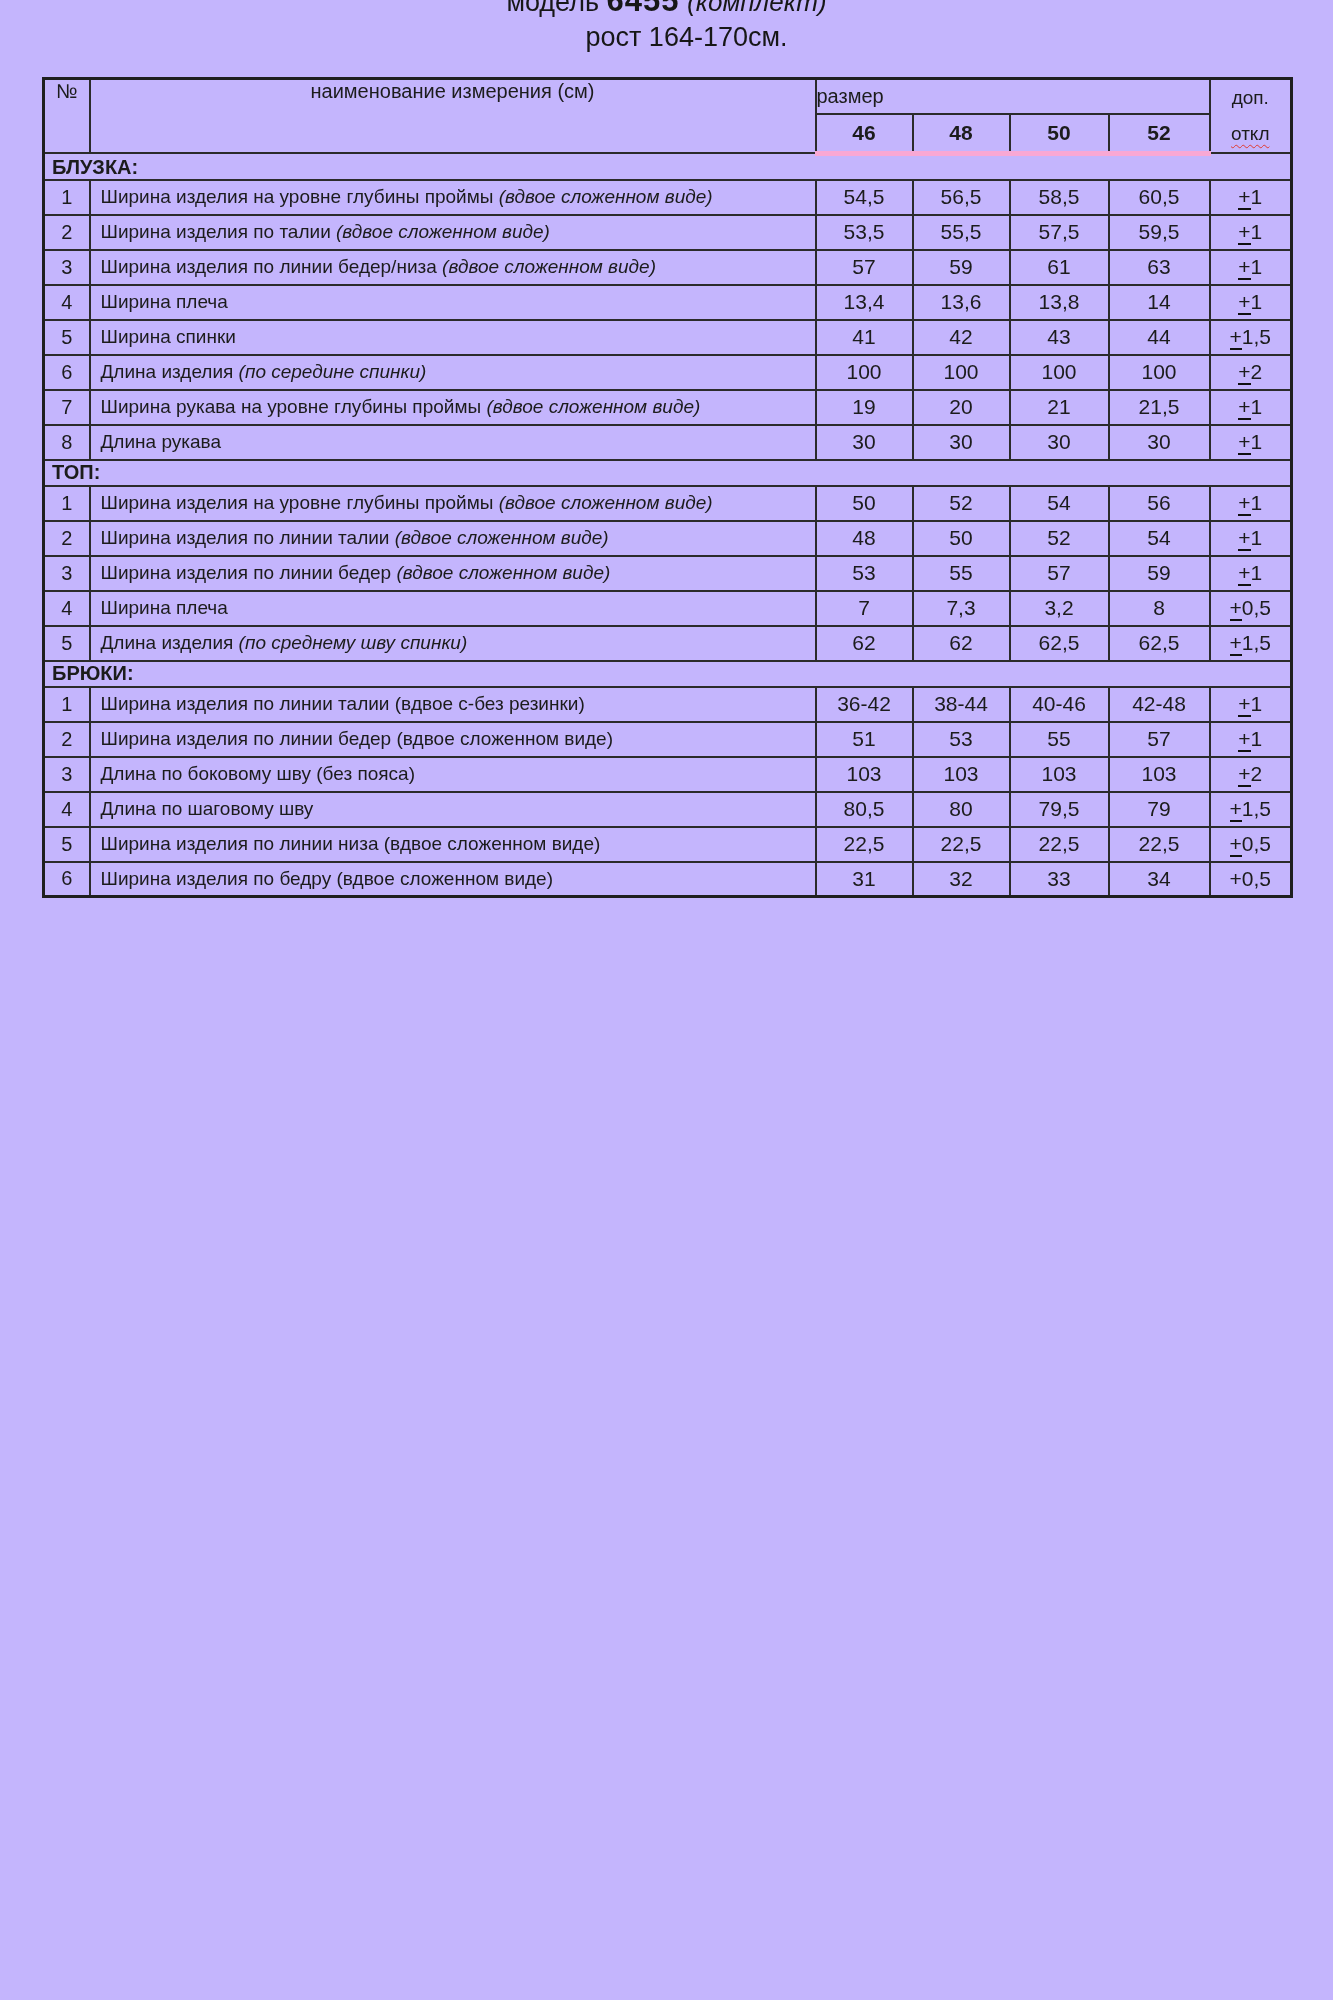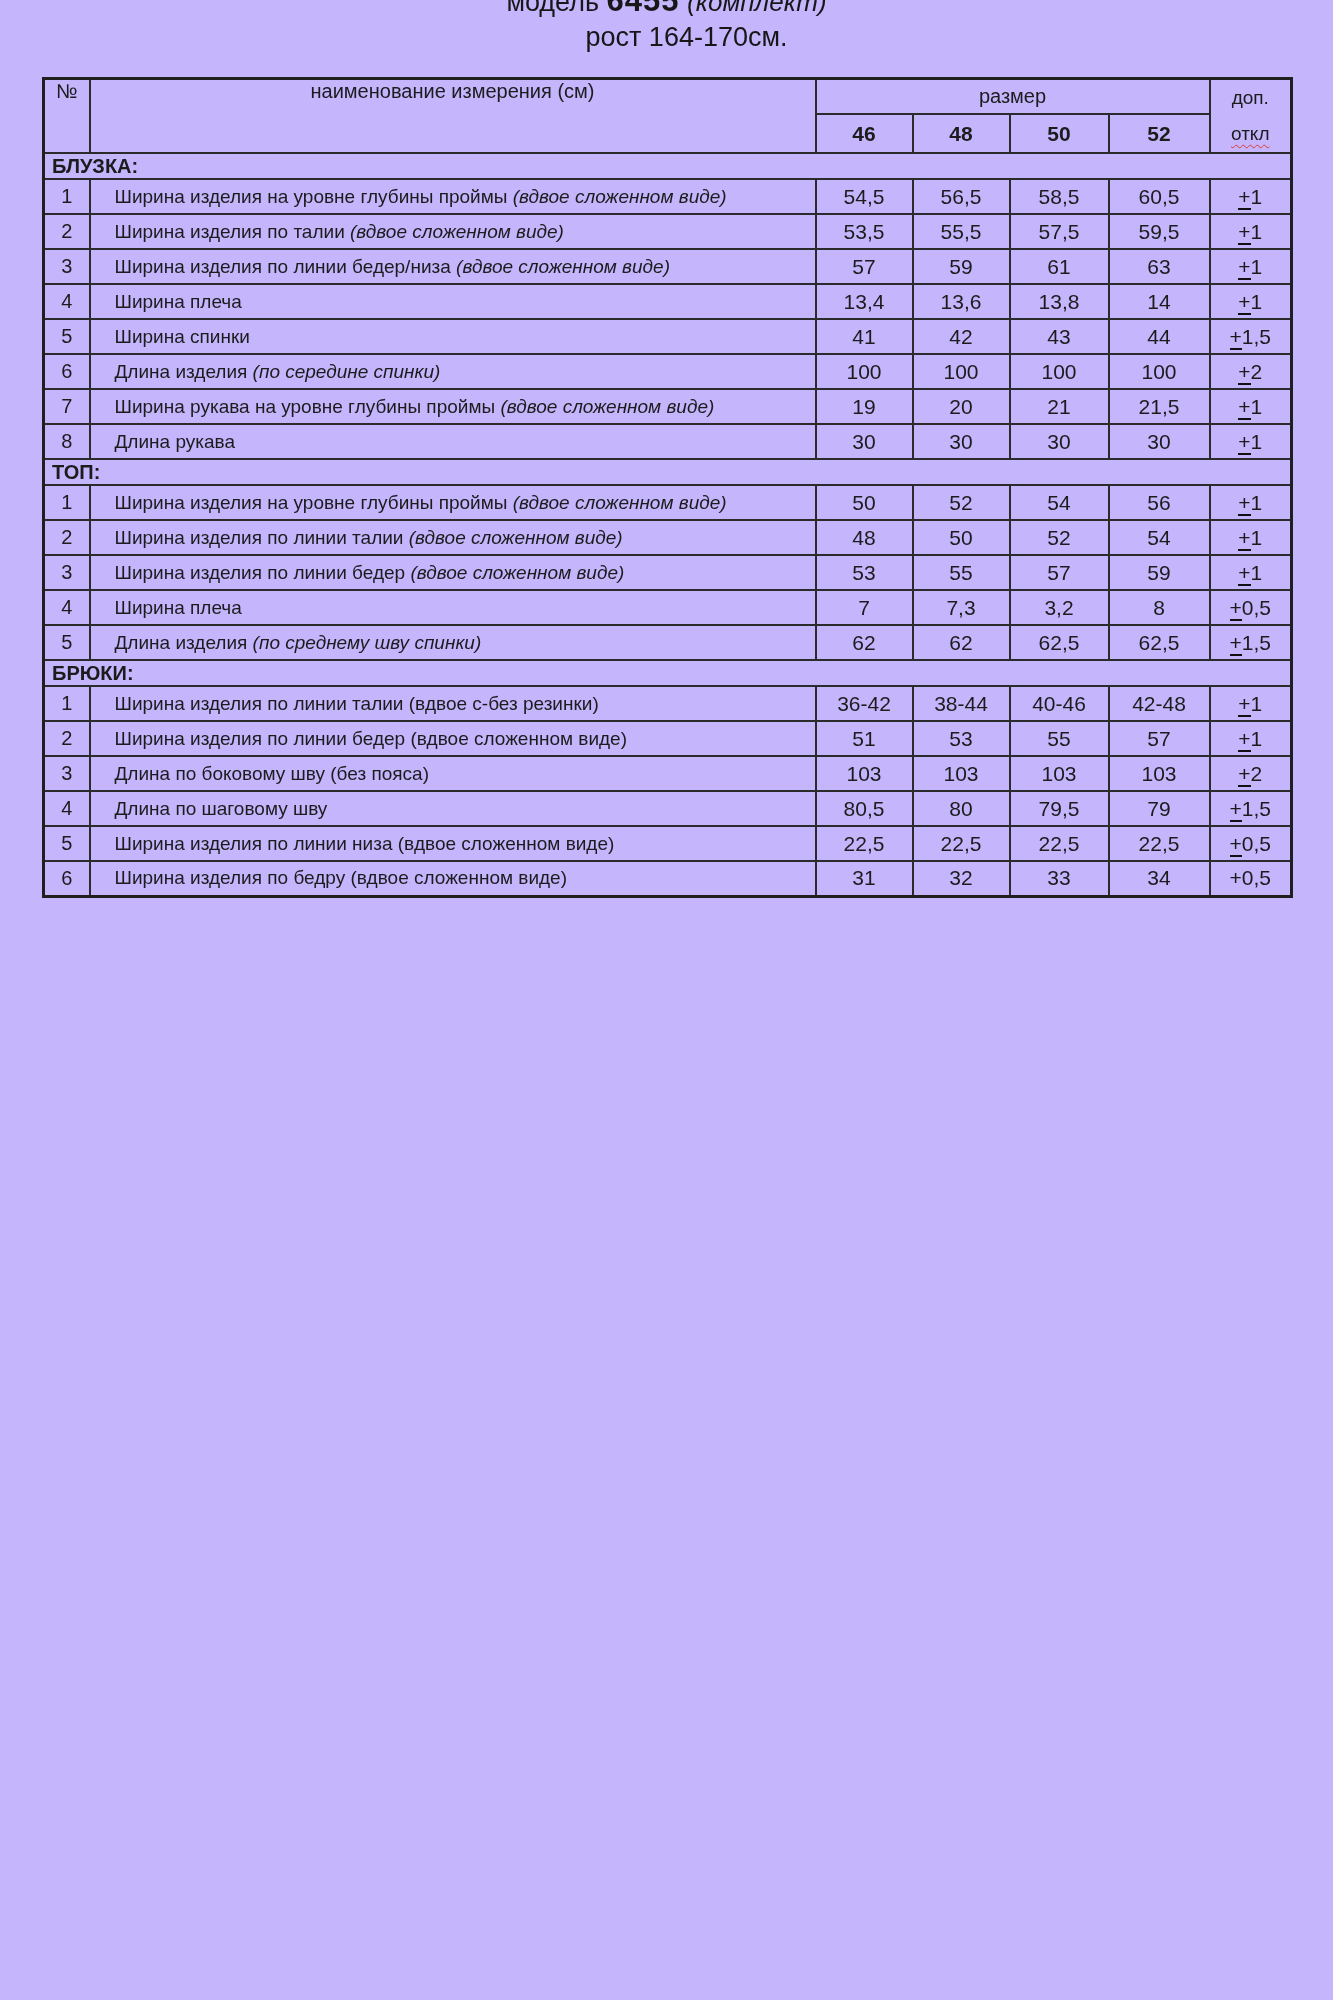--- a/index.html
+++ b/index.html
@@ -34,33 +34,33 @@
     overflow:hidden; white-space:nowrap;
   }
   thead tr.h1 { height:34px; }
   thead tr.h2 { height:37px; }
   tr.section-row { height:26px; }
   tbody tr.measure-row { height:35px; }
 
   th { font-weight:normal; }
   .th-no   { font-size:20px; text-align:center; vertical-align:top; padding-top:4px; }
   .th-name { font-size:20px; text-align:center; vertical-align:top; padding-top:4px; }
-  .th-size-group { font-size:20px; text-align:center; vertical-align:middle; }
+  .th-size-group { font-size:20px; text-align:left; vertical-align:middle; }
   .th-size { font-size:21px; font-weight:bold; text-align:center; vertical-align:middle; }
   .th-dop  { font-size:19px; text-align:center; vertical-align:top; padding-top:3px; line-height:36px; }
 
   
-  .th-no, .th-name, .th-dop, thead tr.h2 th { border-bottom:1px solid #f9a8d4; }
+  .th-no, .th-name, .th-dop, thead tr.h2 th { border-bottom:5px solid #f9a8d4; }
 
   td.section-label {
     font-weight:bold; font-size:20px; text-align:left;
     padding-left:7px; vertical-align:middle;
   }
   td.row-no   { font-size:20px; text-align:center; vertical-align:middle; }
-  td.row-name { font-size:19px; text-align:left; padding-left:24px; vertical-align:middle; }
+  td.row-name { font-size:19px; text-align:left; padding-left:10px; vertical-align:middle; }
   td.row-name .note { font-style:italic; }
   td.val, td.dev { font-size:21px; text-align:center; vertical-align:middle; }
   .pm { border-bottom:2px solid #111; padding-bottom:0; }
 
   .wavy {
     text-decoration:underline;
     text-decoration-style:wavy;
     text-decoration-color:#e03a2f;
     text-decoration-thickness:1px;
     text-underline-offset:4px;

